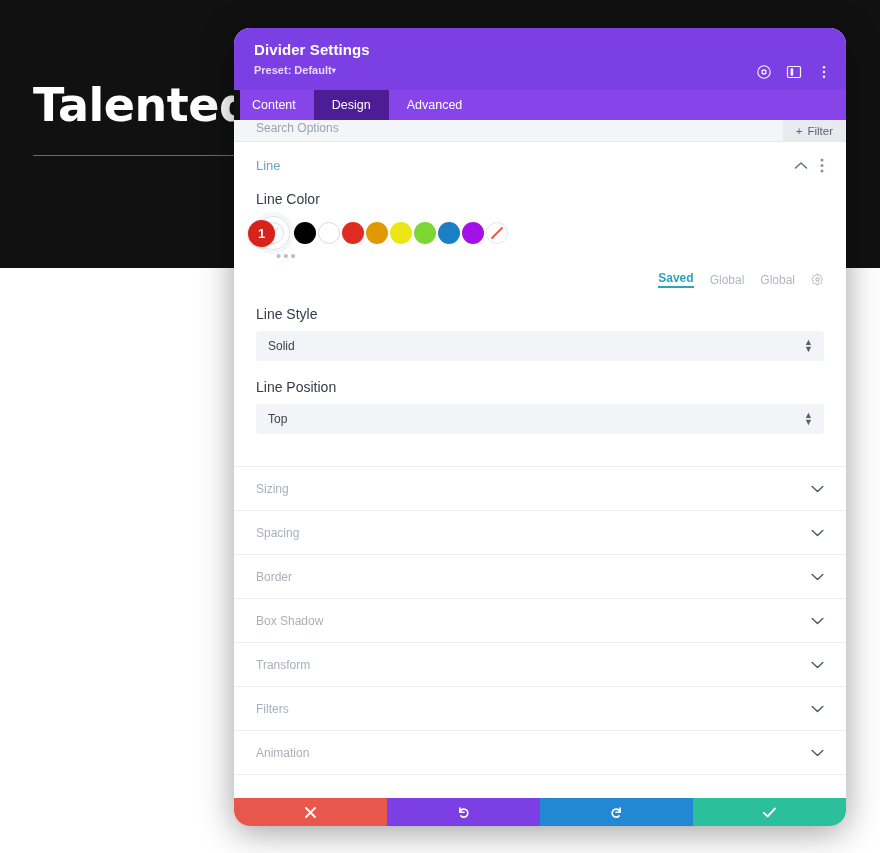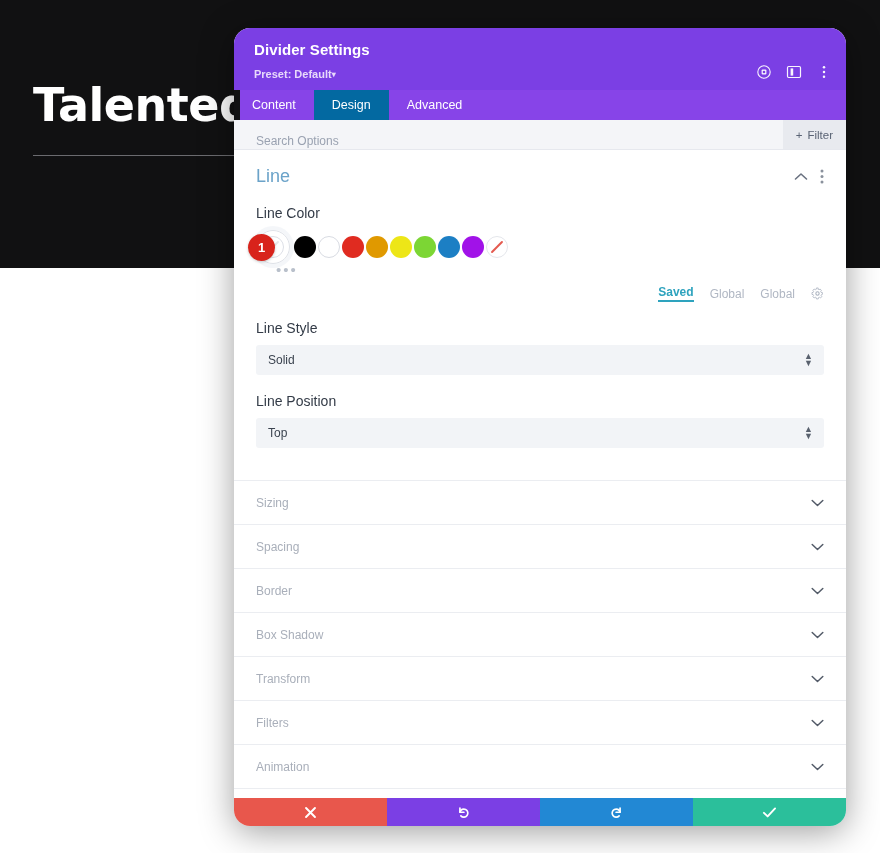--- a/index.html
+++ b/index.html
@@ -48,47 +48,47 @@
   .m-header {
     background: #7B3FE4;
     padding: 12px 18px 11px 20px;
     position: relative; flex: 0 0 auto; height: 62px;
   }
   .m-title {
     color: #fff; font-size: 15px; font-weight: 700; line-height: 20px;
     letter-spacing: .1px;
   }
   .m-preset {
-    color: #e8d9fb; font-size: 11px; font-weight: 700; line-height: 24px;
+    color: #e8d9fb; font-size: 11px; font-weight: 700; line-height: 16px;
     margin-top: 2px;
   }
   .m-preset .caret { font-size: 8px; position: relative; top: -1px; }
   .hdr-icons {
     position: absolute; right: 14px; top: 44px;
     transform: translateY(-50%);
     display: flex; align-items: center; gap: 14px;
   }
   .hdr-icon { width: 16px; height: 16px; display: block; opacity: .95; cursor: pointer; }
 
   
   .m-tabs {
     background: #8744E8; display: flex; align-items: stretch;
     height: 30px; flex: 0 0 auto;
   }
   .m-tab {
     padding: 0 18px; display: flex; align-items: center;
     font-size: 12.5px; color: #ffffff; cursor: pointer;
     background: transparent;
   }
-  .m-tab.active { background: #0369a1; }
+  .m-tab.active { background: #4c1d95; }
 
   
   .m-search {
-    background: #F4F5F8; display: flex; align-items: flex-end;
-    height: 30px; flex: 0 0 auto;
+    background: #F4F5F8; display: flex; align-items: flex-start;
+    height: 22px; flex: 0 0 auto;
     border-bottom: 1px solid #e6e8ee;
     position: relative;
   }
   .m-search input {
     flex: 1; border: 0; outline: 0; background: transparent;
     font-size: 12px; color: #4a5568; padding-left: 22px;
     font-family: "Liberation Sans", sans-serif;
   }
   .m-search input::placeholder { color: #9aa2b1; }
   .filter-btn {
@@ -97,21 +97,21 @@
     font-size: 11.5px; cursor: pointer;
   }
 
   
   .m-body { flex: 1 1 auto; overflow: hidden; background: #fff; position: relative; }
 
   .section-open { padding: 16px 22px 8px 22px; }
   .section-head {
     display: flex; align-items: center; justify-content: space-between;
   }
-  .section-title { color: #6ba3c9; font-size: 18px; font-weight: 400; }
+  .section-title { color: #6ba3c9; font-size: 13px; font-weight: 400; }
   .section-tools { display: flex; align-items: center; gap: 12px; color: #aab2bf; }
 
   .field-label {
     font-size: 14px; color: #333b47; margin: 18px 0 9px 0; font-weight: 400;
   }
 
   
   .swatch-row {
     display: flex; align-items: center; gap: 0; position: relative; height: 34px;
   }

